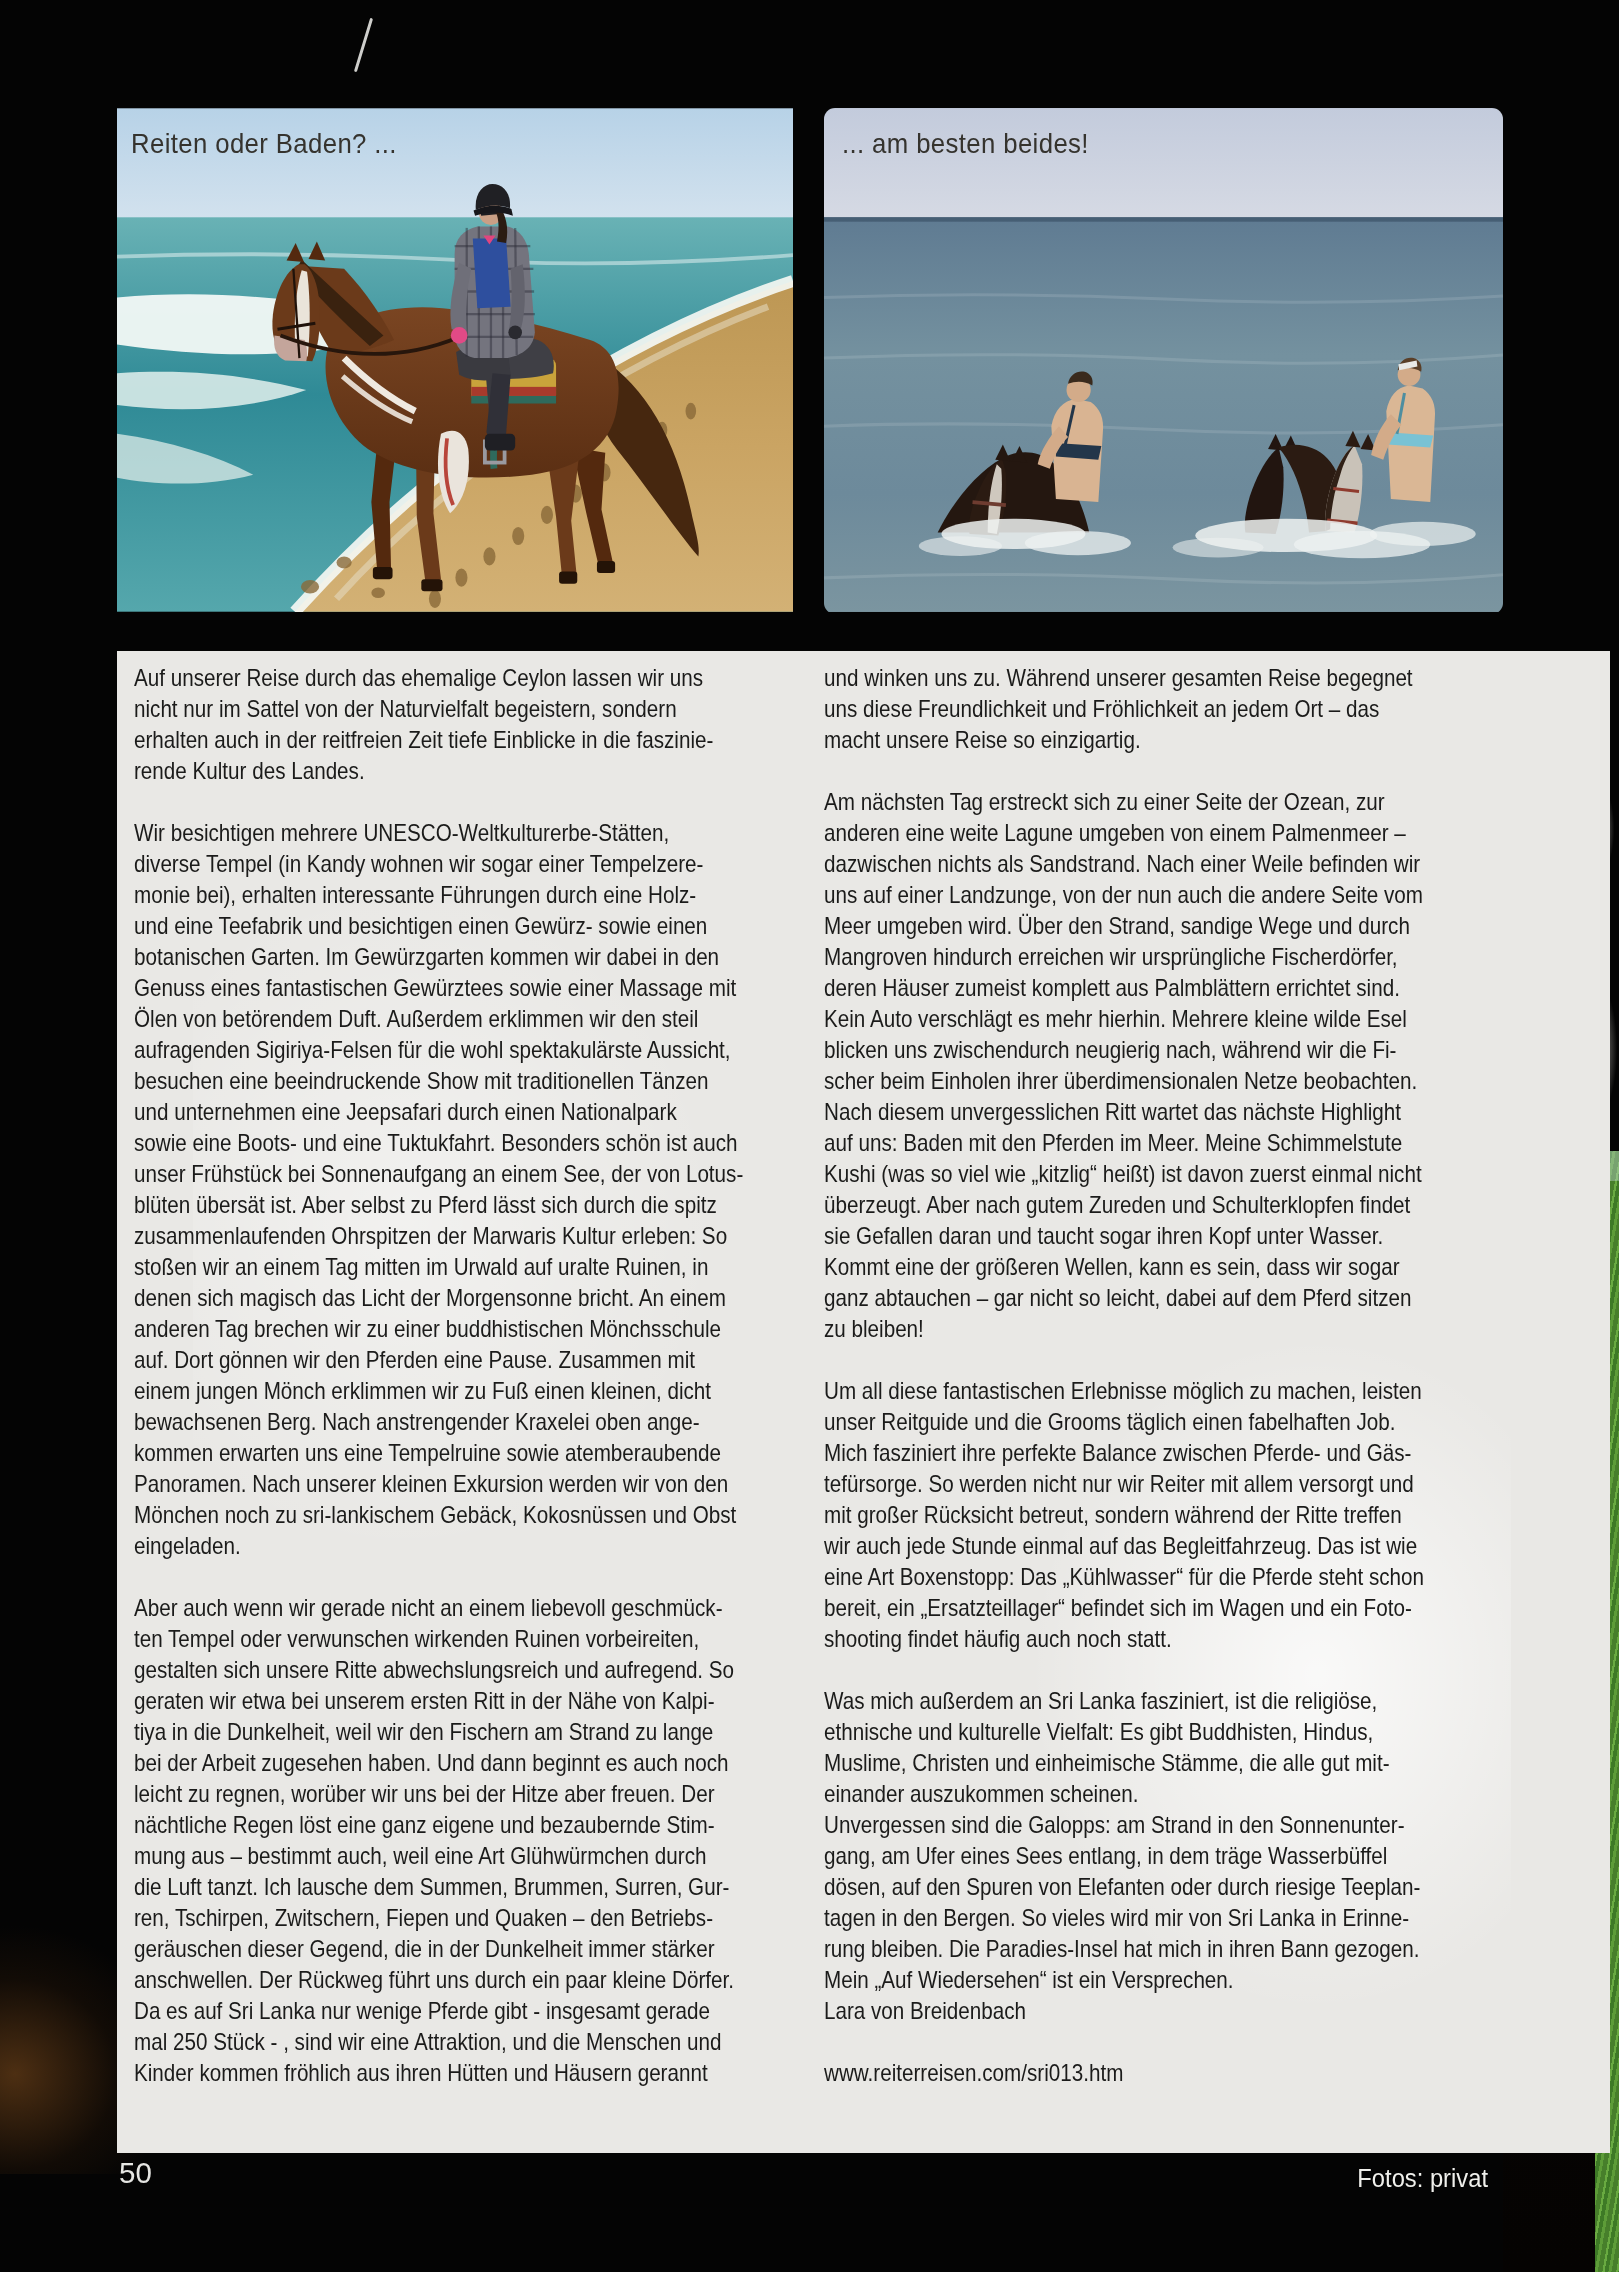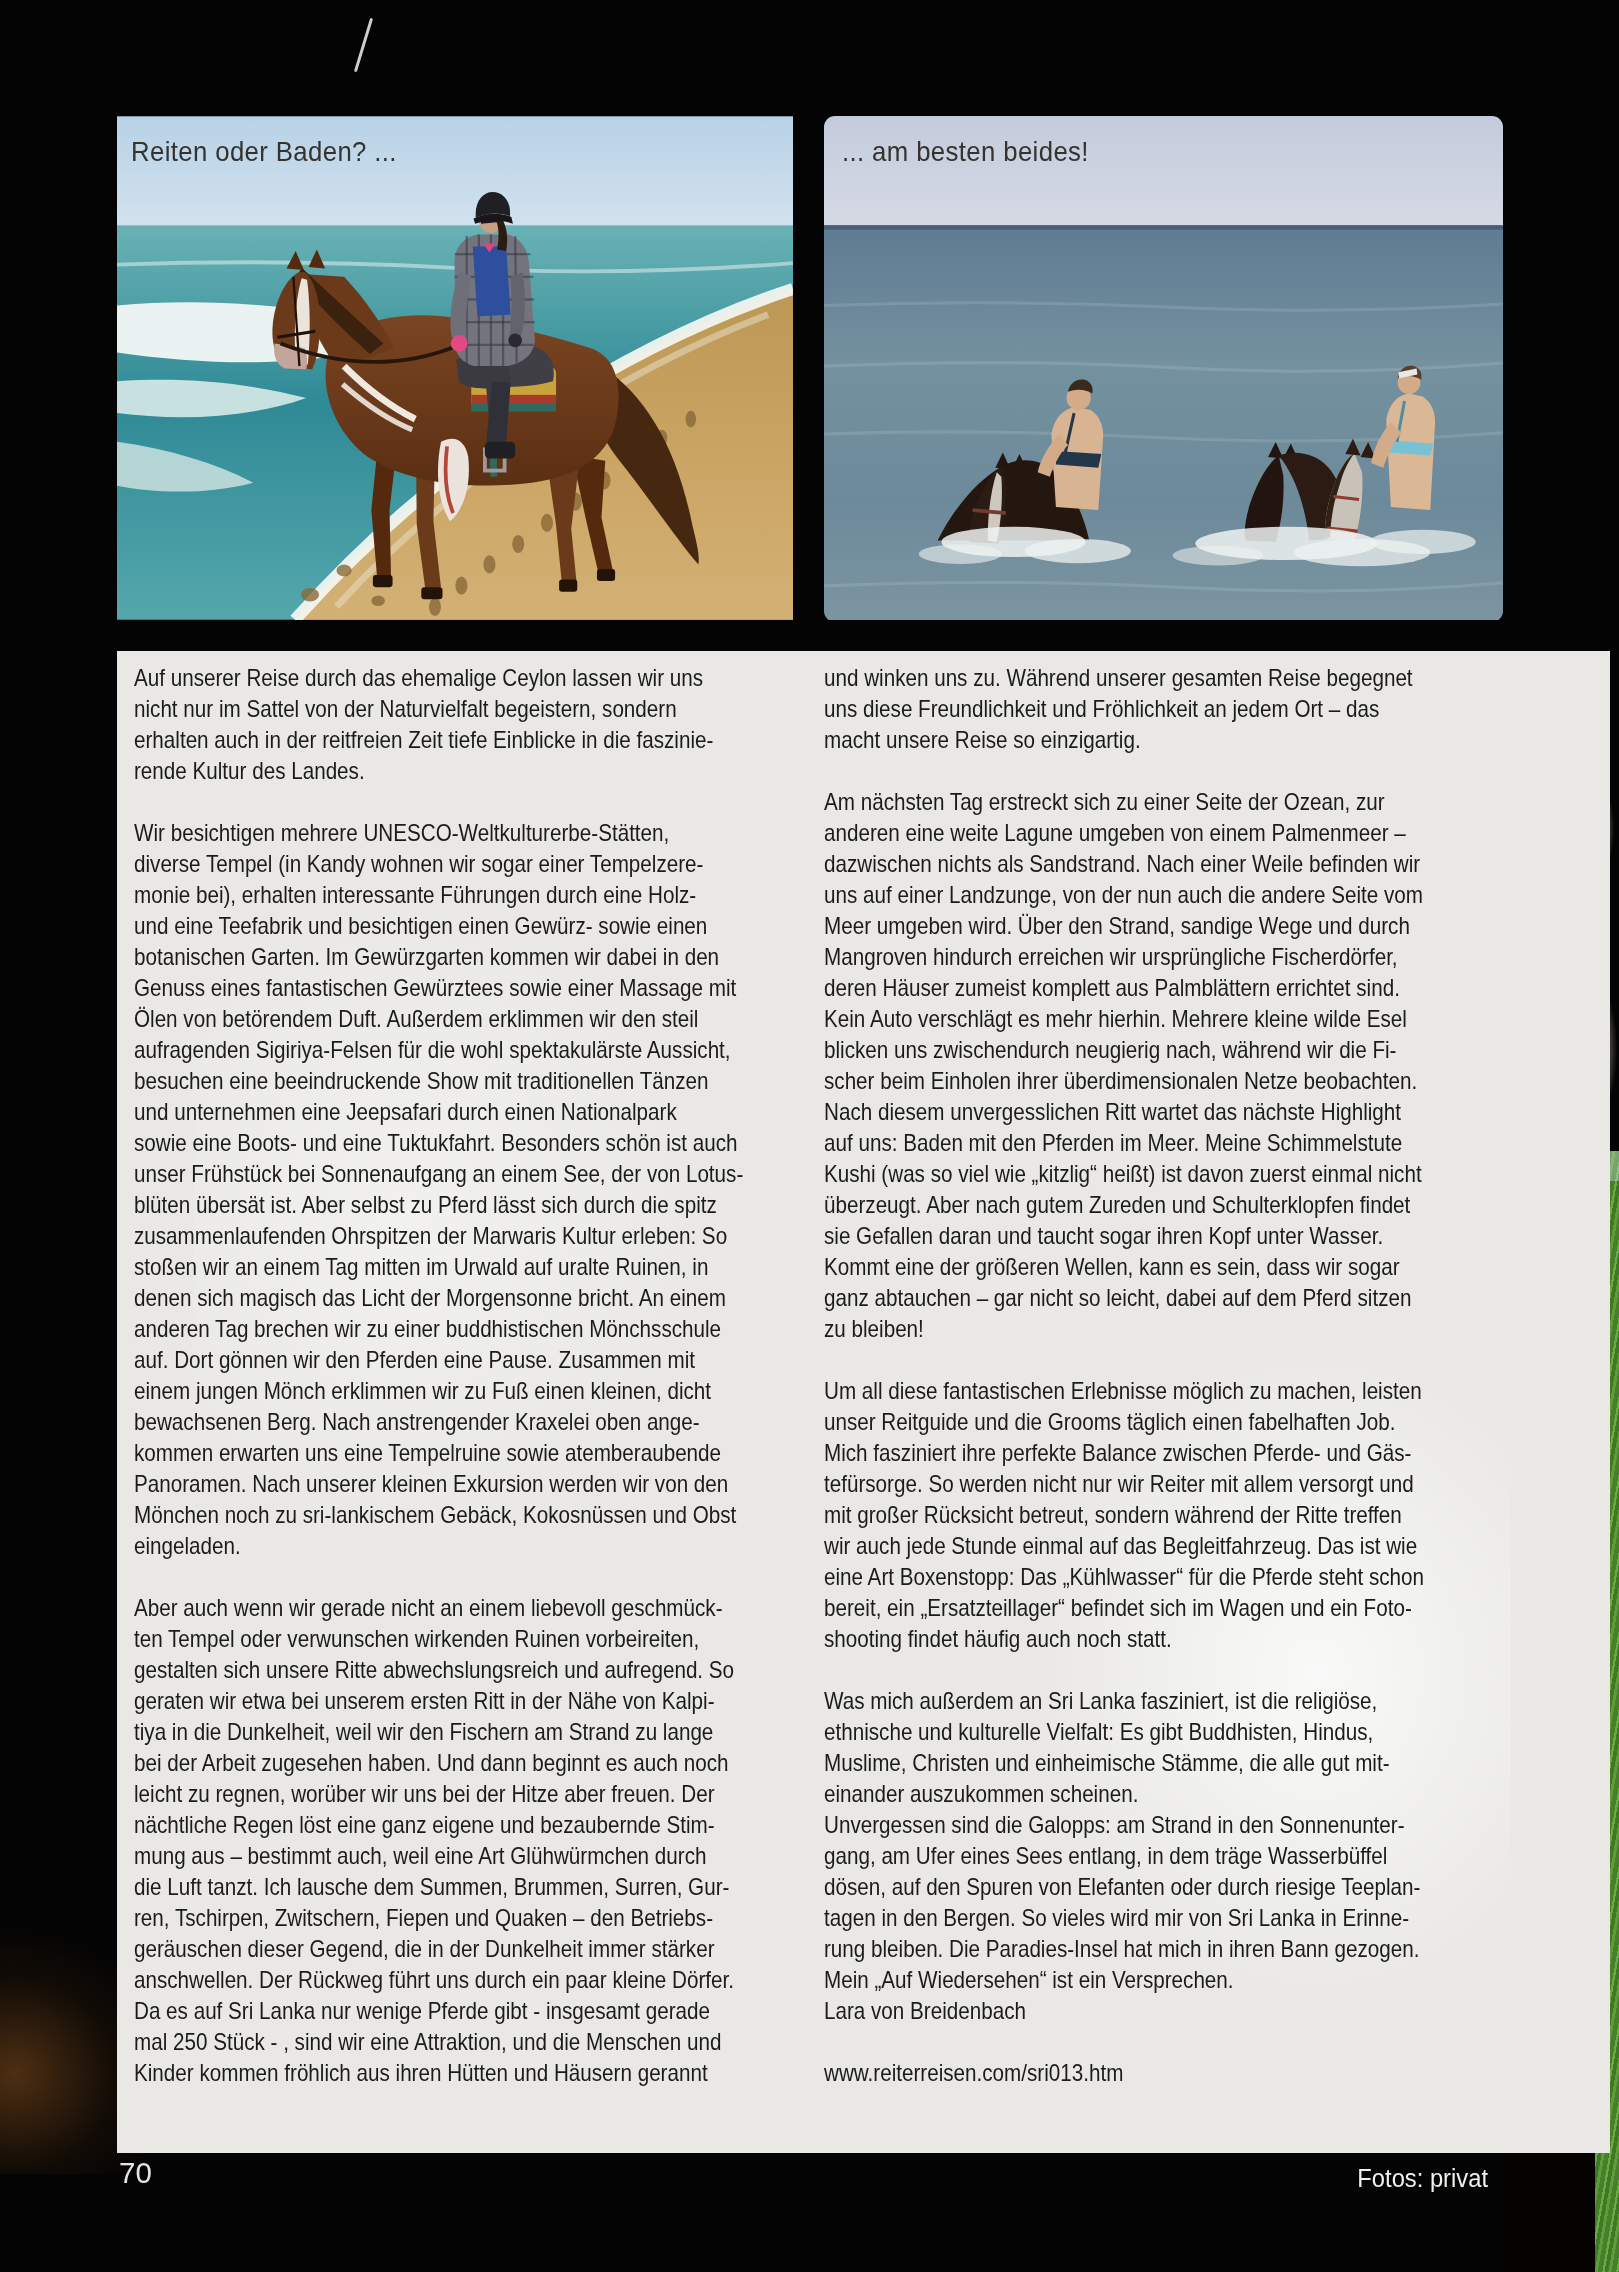--- a/index.html
+++ b/index.html
@@ -29,21 +29,21 @@
   .re-dark{position:absolute;left:1503px;top:1324px;width:95px;height:948px;
           background:linear-gradient(#15100a,#070503 30%,#050302);}
   .re-darkline{position:absolute;left:1503px;top:1870px;width:95px;height:7.6px;background:rgba(120,100,70,.25);}
   .green-strip{position:absolute;left:1595px;top:1151px;width:24px;height:1121px;
           background:
             linear-gradient(to bottom,rgba(210,230,240,.35) 0 30px,transparent 30px),
             repeating-linear-gradient(100deg,#3e7a26 0 3.8px,#5d9c38 3.8px 6.8px,#477f2b 6.8px 11.4px,#69aa41 11.4px 13.6px);}
   .blob{position:absolute;background:radial-gradient(rgba(238,235,227,.75),transparent 68%);}
 
   
-  .photo{position:absolute;top:116px;height:506px;overflow:hidden;text-align:right;}
+  .photo{position:absolute;top:108px;height:506px;overflow:hidden;text-align:right;}
   #photo-left{left:117px;width:676px;}
   #photo-right{left:824px;width:679px;border-radius:11px;}
   .photo svg{display:block;}
   .caption{position:absolute;top:19.7px;font-size:28px;color:#35332e;letter-spacing:0.4px;
            transform:scaleX(.92);transform-origin:0 0;white-space:nowrap;}
   #photo-left .caption{left:13.6px;}
   #photo-right .caption{left:18px;}
 
   
   .whitebox{position:absolute;left:117px;top:651px;width:1493px;height:1502px;background:#e9e8e5;}
@@ -356,17 +356,17 @@
 dösen, auf den Spuren von Elefanten oder durch riesige Teeplan-
 tagen in den Bergen. So vieles wird mir von Sri Lanka in Erinne-
 rung bleiben. Die Paradies-Insel hat mich in ihren Bann gezogen.
 Mein „Auf Wiedersehen“ ist ein Versprechen.
 Lara von Breidenbach</p>
         <p class="url-line">www.reiterreisen.com/sri013.htm</p>
       </div>
     </div>
   </div>
 
-  <div class="page-number">70</div>
+  <div class="page-number">50</div>
   <div class="photo-credit">Fotos: privat</div>
 
 </div>
 
 
 </body></html>

